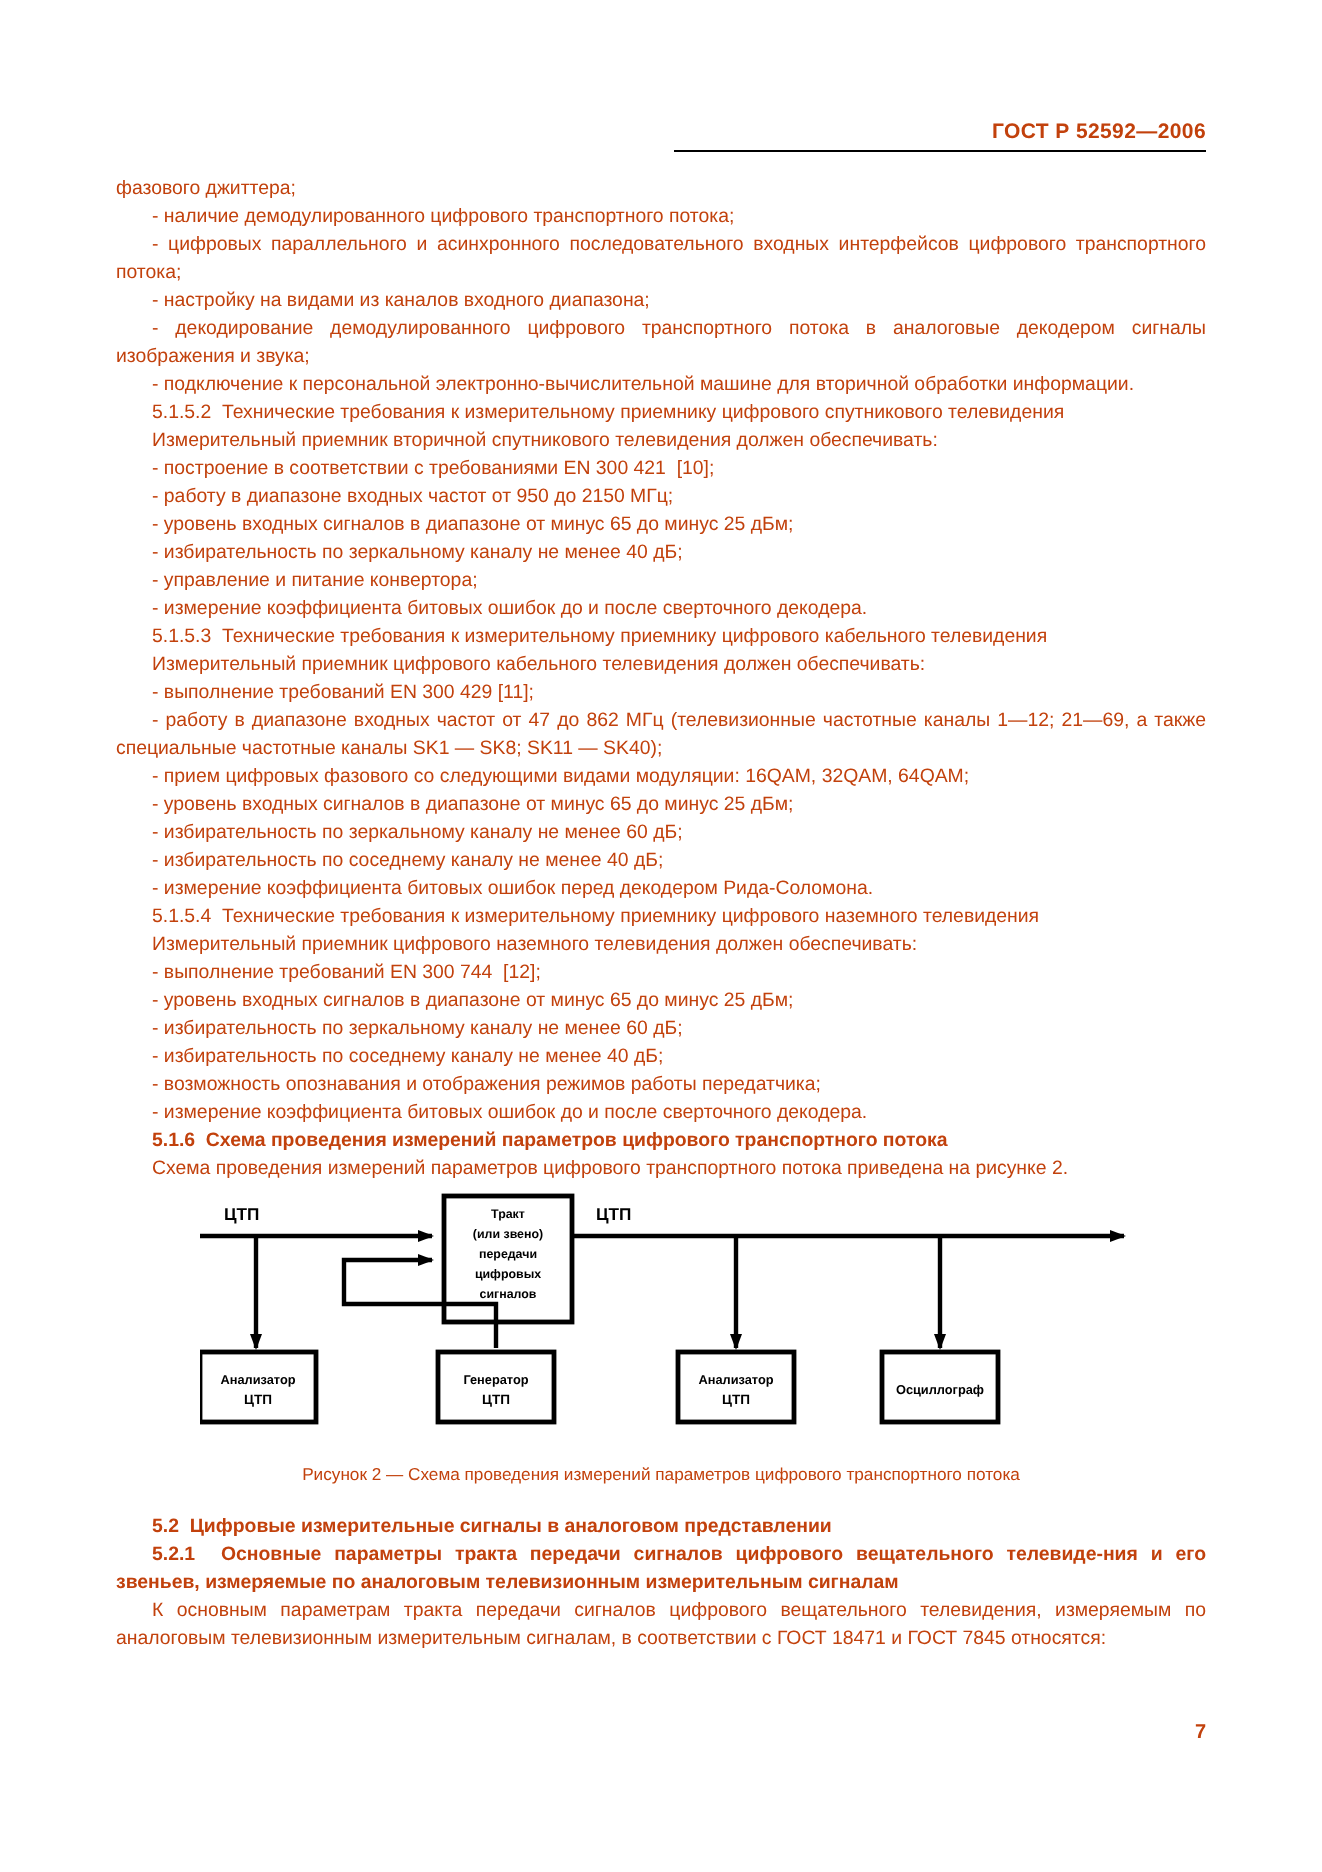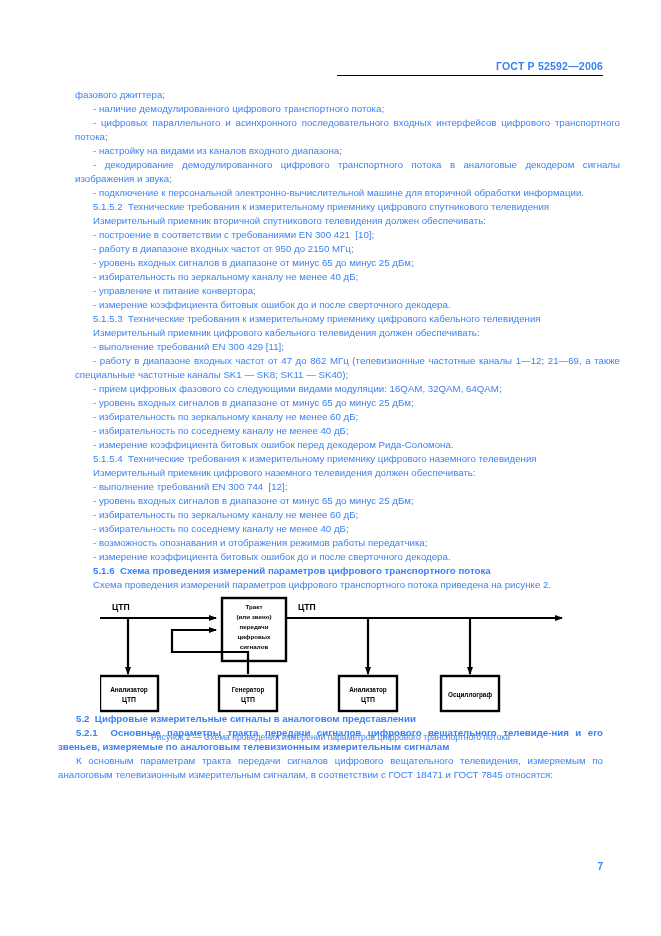--- a/index.html
+++ b/index.html
@@ -6,21 +6,21 @@
     margin: 0;
     padding: 0;
     background: #ffffff;
   }
   .page {
     position: relative;
     width: 661px;
     height: 936px;
     background: #ffffff;
     font-family: "Liberation Sans", sans-serif;
-    color: #3b82f6;
+    color: #c2410c;
     overflow: hidden;
   }
 
   
   .header {
     position: absolute;
     left: 337px;
     top: 60px;
     width: 266px;
     text-align: right;
@@ -37,21 +37,21 @@
     left: 337px;
     top: 75px;
     width: 266px;
     height: 1px;
     background: #000000;
   }
 
   
   .body-block {
     position: absolute;
-    left: 75px;
+    left: 58px;
     top: 88px;
     width: 545px;
   }
   p.t {
     margin: 0;
     font-size: 9.7px;
     line-height: 14.0px;
     text-align: justify;
     text-justify: inter-word;
     white-space: pre-wrap;
@@ -84,21 +84,21 @@
     text-align: center;
     font-size: 8.6px;
     line-height: 12px;
     white-space: nowrap;
   }
 
   
   .sec52 {
     position: absolute;
     left: 58px;
-    top: 712px;
+    top: 757px;
     width: 545px;
   }
 
   
   .folio {
     position: absolute;
     left: 58px;
     top: 861px;
     width: 545px;
     text-align: right;

